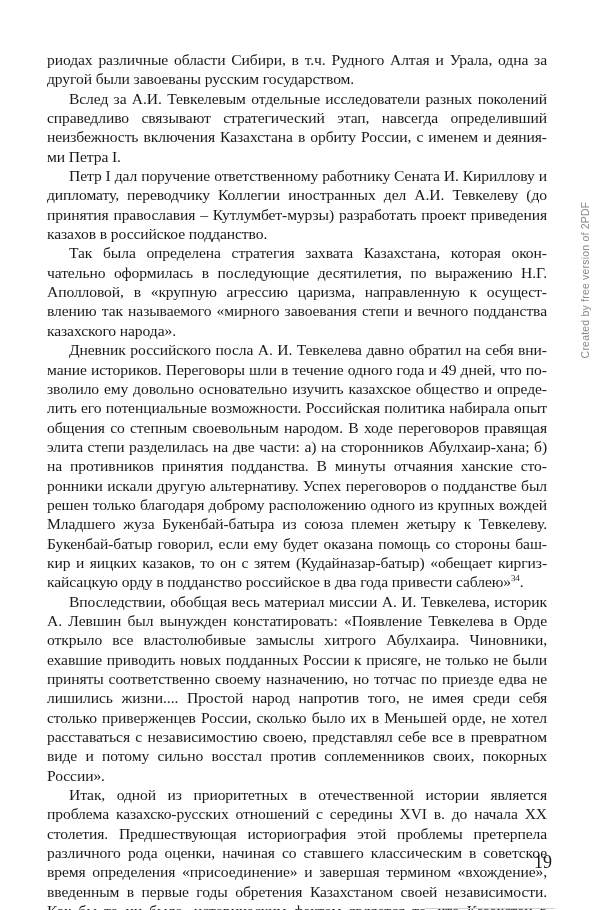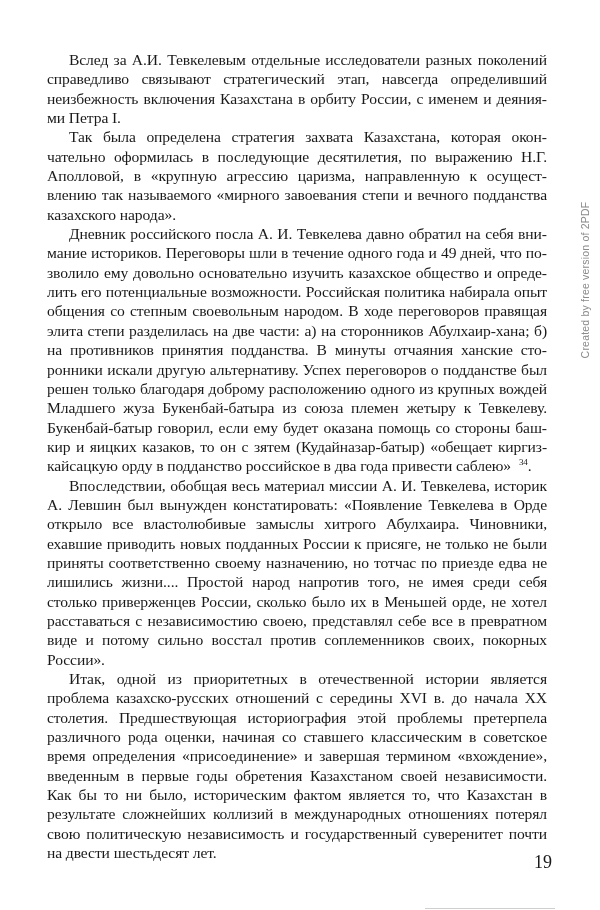--- a/index.html
+++ b/index.html
@@ -30,21 +30,20 @@
       hyphens: manual;
       letter-spacing: -0.1px;
     }
     .para.indent {
       text-indent: 22px;
     }
     sup.fn {
       font-size: 9px;
       line-height: 0;
       vertical-align: super;
-      margin-left: 8px;
     }
     .page-number {
       position: absolute;
       left: 534px;
       top: 852px;
       font-size: 18px;
       color: #1a1a1a;
     }
     .watermark {
       position: absolute;
@@ -67,22 +66,28 @@
     }
     .scan-line.b {
       left: 533px;
       width: 22px;
     }
   </style>
 </head>
 <body>
 
 <div class="page">
+  <p class="para">
+    <span>риодах различные области Сибири, в т.ч. Рудного Алтая и Урала, одна за другой были завоеваны русским государством.</span>
+  </p>
   <p class="para indent">
     <span>Вслед за А.И. Тевкелевым отдельные исследователи разных поколе­ний справедливо связывают стратегический этап, навсегда определивший неизбежность включения Казахстана в орбиту России, с именем и деяния­ми Петра I.</span>
+  </p>
+  <p class="para indent">
+    <span>Петр I дал поручение ответственному работнику Сената И. Кириллову и дипломату, переводчику Коллегии иностранных дел А.И. Тевкелеву (до принятия православия – Кутлумбет-мурзы) разработать проект приведе­ния казахов в российское подданство.</span>
   </p>
   <p class="para indent">
     <span>Так была определена стратегия захвата Казахстана, которая окон­чательно оформилась в последующие десятилетия, по выражению Н.Г. Аполловой, в «крупную агрессию царизма, направленную к осущест­влению так называемого «мирного завоевания степи и вечного подданства казахского народа».</span>
   </p>
   <p class="para indent">
     <span>Дневник российского посла А. И. Тевкелева давно обратил на себя вни­мание историков. Переговоры шли в течение одного года и 49 дней, что по­зволило ему довольно основательно изучить казахское общество и опреде­лить его потенциальные возможности. Российская политика набирала опыт общения со степным своевольным народом. В ходе переговоров правящая элита степи разделилась на две части: а) на сторонников Абулхаир-хана; б) на противников принятия подданства. В минуты отчаяния ханские сто­ронники искали другую альтернативу. Успех переговоров о подданстве был решен только благодаря доброму расположению одного из крупных вож­дей Младшего жуза Букенбай-батыра из союза племен жетыру к Тевкелеву. Букенбай-батыр говорил, если ему будет оказана помощь со стороны баш­кир и яицких казаков, то он с зятем (Кудайназар-батыр) «обещает киргиз-кайсацкую орду в подданство российское в два года привести саблею»</span><sup class="fn">34</sup><span>.</span>
   </p>
   <p class="para indent">
     <span>Впоследствии, обобщая весь материал миссии А. И. Тевкелева, исто­рик А. Левшин был вынужден констатировать: «Появление Тевкелева в Орде открыло все властолюбивые замыслы хитрого Абулхаира. Чиновни­ки, ехавшие приводить новых подданных России к присяге, не только не были приняты соответственно своему назначению, но тотчас по приезде едва не лишились жизни.... Простой народ напротив того, не имея среди себя столько приверженцев России, сколько было их в Меньшей орде, не хотел расставаться с независимостию своею, представлял себе все в пре­вратном виде и потому сильно восстал против соплеменников своих, по­корных России».</span>
   </p>

